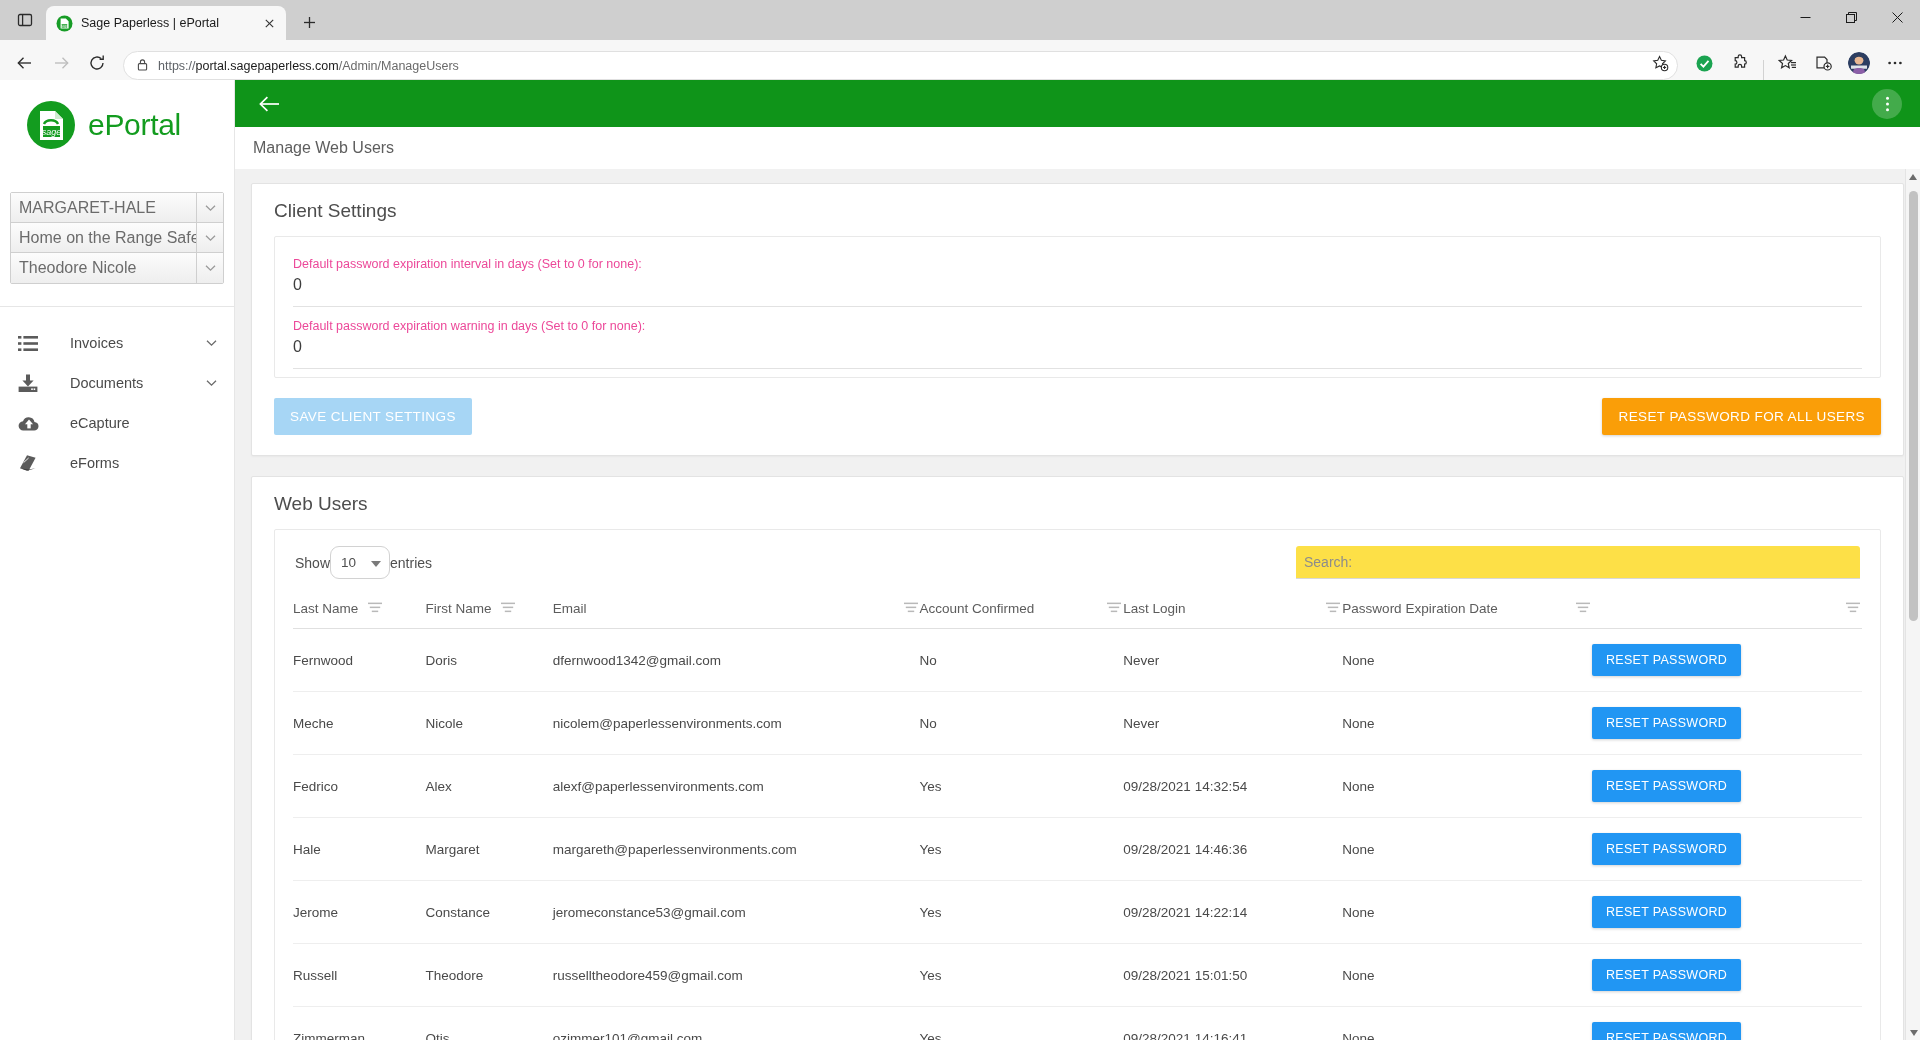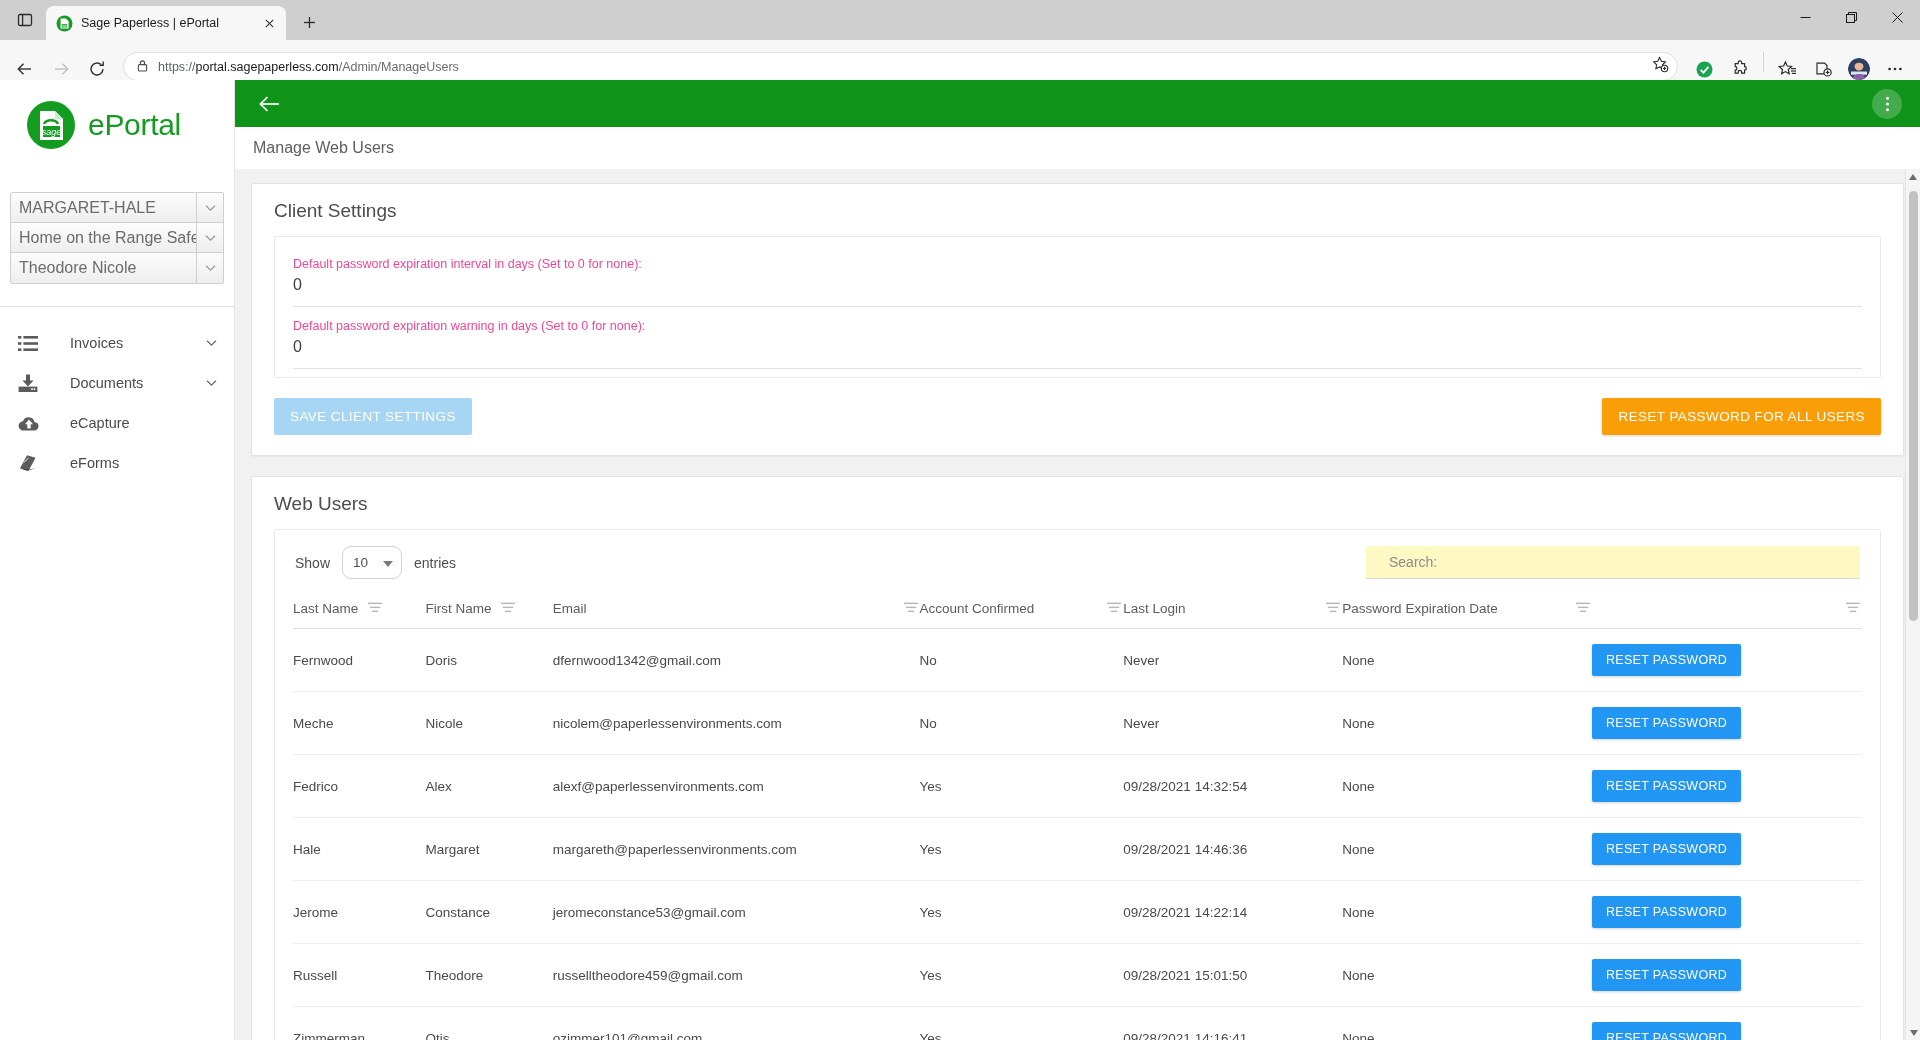--- a/index.html
+++ b/index.html
@@ -42,22 +42,22 @@
   }
   .wincontrols {
     position: absolute; right: 0; top: 0; height: 34px; display: flex;
   }
   .wincontrol {
     width: 46px; height: 34px; display:flex; align-items:center; justify-content:center;
     color:#1b1b1b;
   }
 
   .toolbar {
-    height: 40px; background: #f7f7f7; display: flex; align-items: flex-start;
-    padding: 12px 8px; gap: 2px;
+    height: 40px; background: #f7f7f7; display: flex; align-items: flex-end;
+    padding: 0 8px; gap: 2px;
   }
   .tb-btn {
     width: 34px; height: 34px; border-radius: 4px; display:flex;
     align-items:center; justify-content:center; color:#2b2b2b; flex:0 0 auto;
   }
   .tb-btn.disabled { color: #bdbdbd; }
   .omnibox {
     flex: 1 1 auto; height: 29px; background: #ffffff; border-radius: 15px;
     display: flex; align-items: center; padding: 0 8px 0 12px; gap: 9px;
     margin: 0 7px; border: 1px solid #e0e0e0;
@@ -154,30 +154,30 @@
     box-shadow: 0 1px 3px rgba(0,0,0,.18);
   }
   .btn-save { background: #a7d6f5; box-shadow:none; }
   .btn-reset-all { background: #fa9e08; }
   .btn-reset-row {
     background: #2196f3; padding: 9px 14px; font-size: 12.5px; letter-spacing:.3px;
   }
 
   
   .table-controls { display:flex; align-items:center; justify-content: space-between; padding: 6px 2px 14px 2px; }
-  .show-entries { display:flex; align-items:center; gap: 12px; font-size: 14px; color:#4f4f4f; }
+  .show-entries { display:flex; align-items:center; font-size: 14px; color:#4f4f4f; }
   .select-box {
     width: 60px; height: 33px; border:1px solid #d2d2d2; border-radius:9px;
     display:flex; align-items:center; justify-content:space-between; padding: 0 8px 0 10px;
     font-size: 13.5px; color: #4f4f4f; background:#fff;
   }
   .search-box {
-    width: 494px; height: 33px; background:#fef9c3; border:none;
+    width: 564px; height: 33px; background:#fde047; border:none;
     border-bottom: 1px solid #d8d8d8; border-radius: 3px 3px 0 0;
-    font-size: 14px; color: #6c6c6c; padding: 0 23px;
+    font-size: 14px; color: #6c6c6c; padding: 0 8px;
     font-family: "Liberation Sans", sans-serif;
   }
   .search-box::placeholder { color:#8c8c8c; }
 
   table.users { width: 100%; border-collapse: collapse; table-layout: fixed; }
   table.users th {
     font-size: 13.5px; color: #5c5c5c; font-weight: 400; text-align: left;
     padding: 8px 0 12px 0; border-bottom: 1px solid #e0e0e0; vertical-align: middle;
   }
   table.users td {

